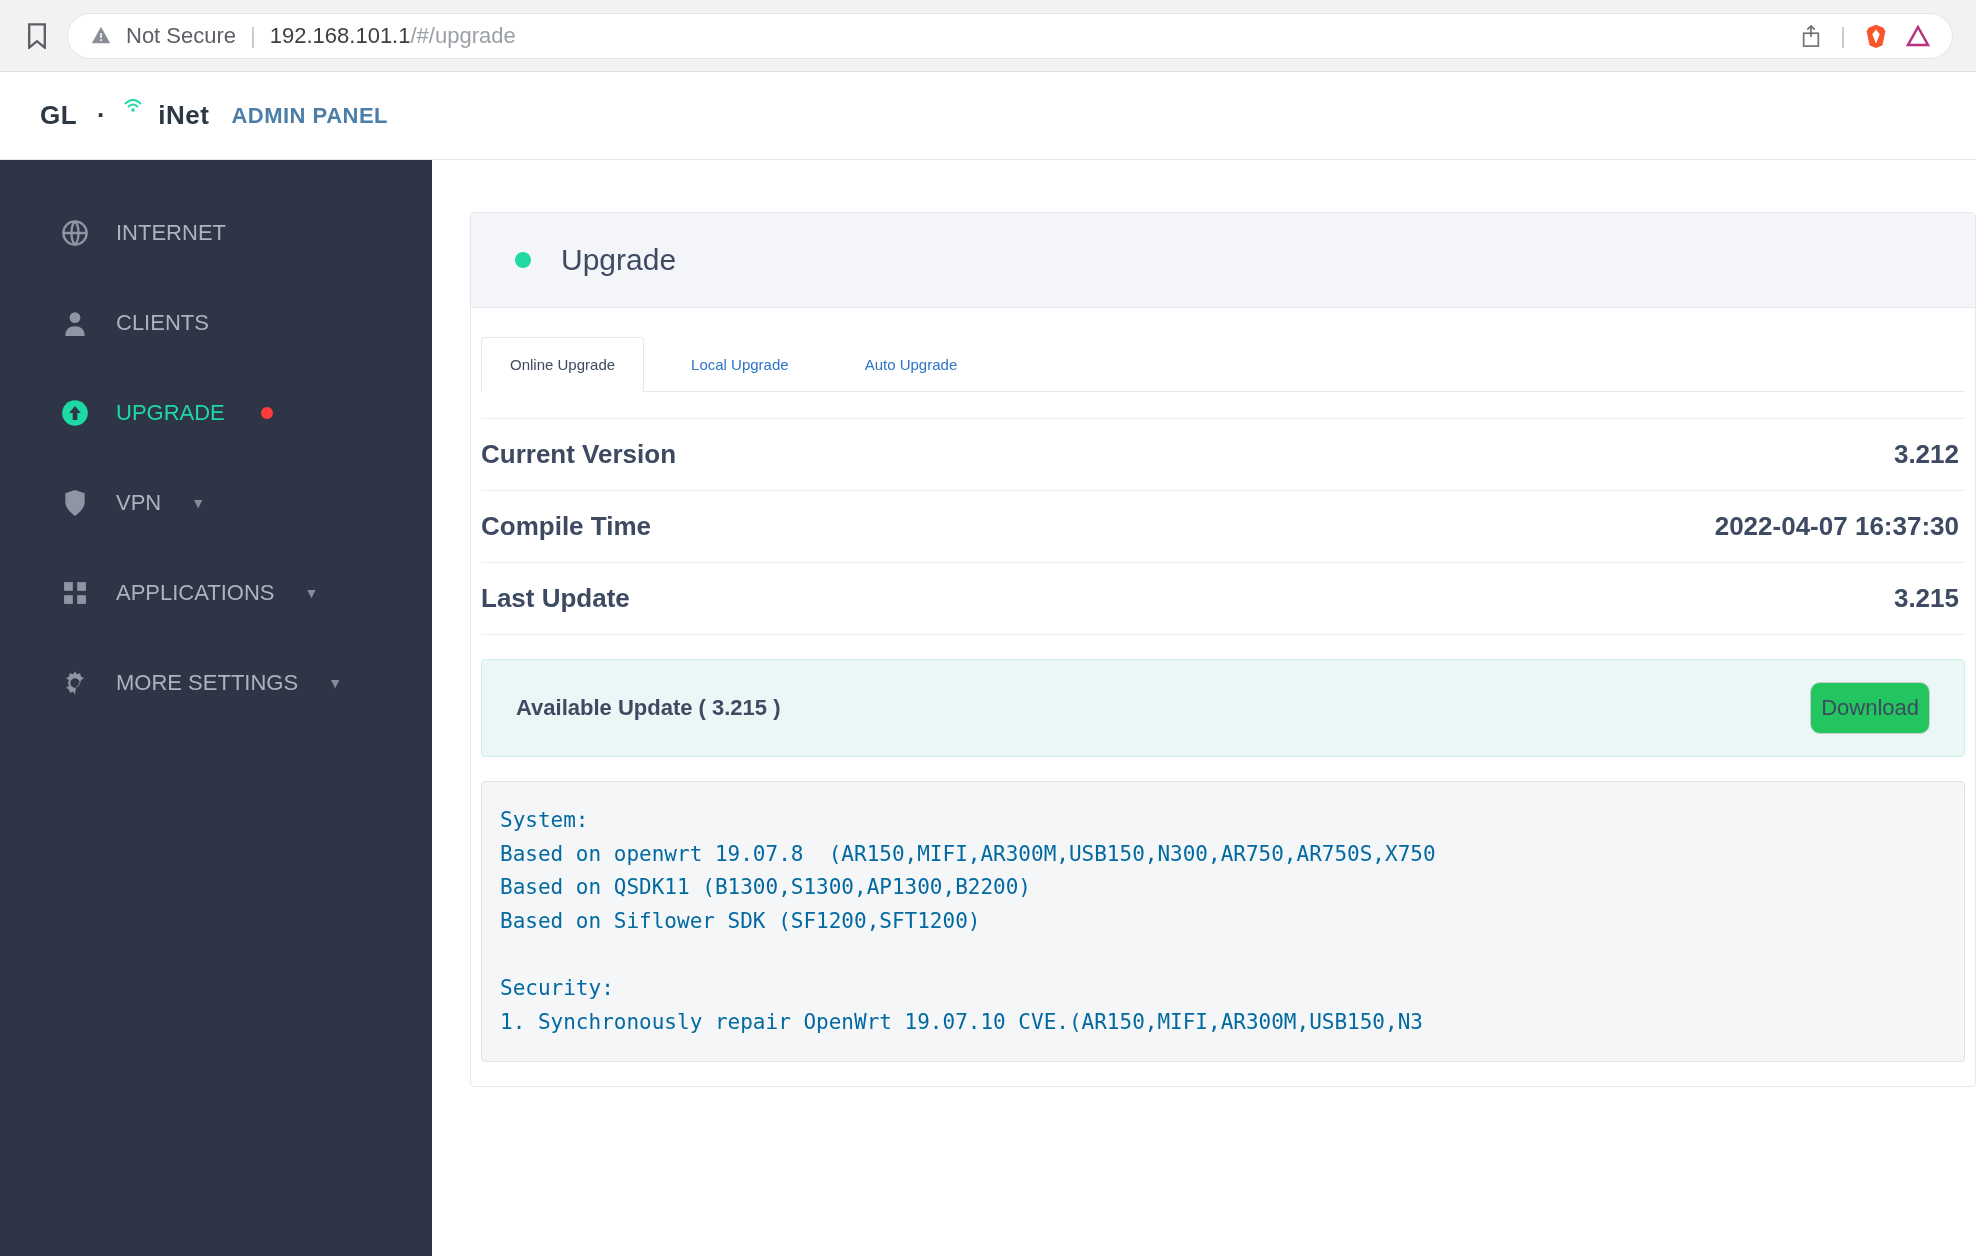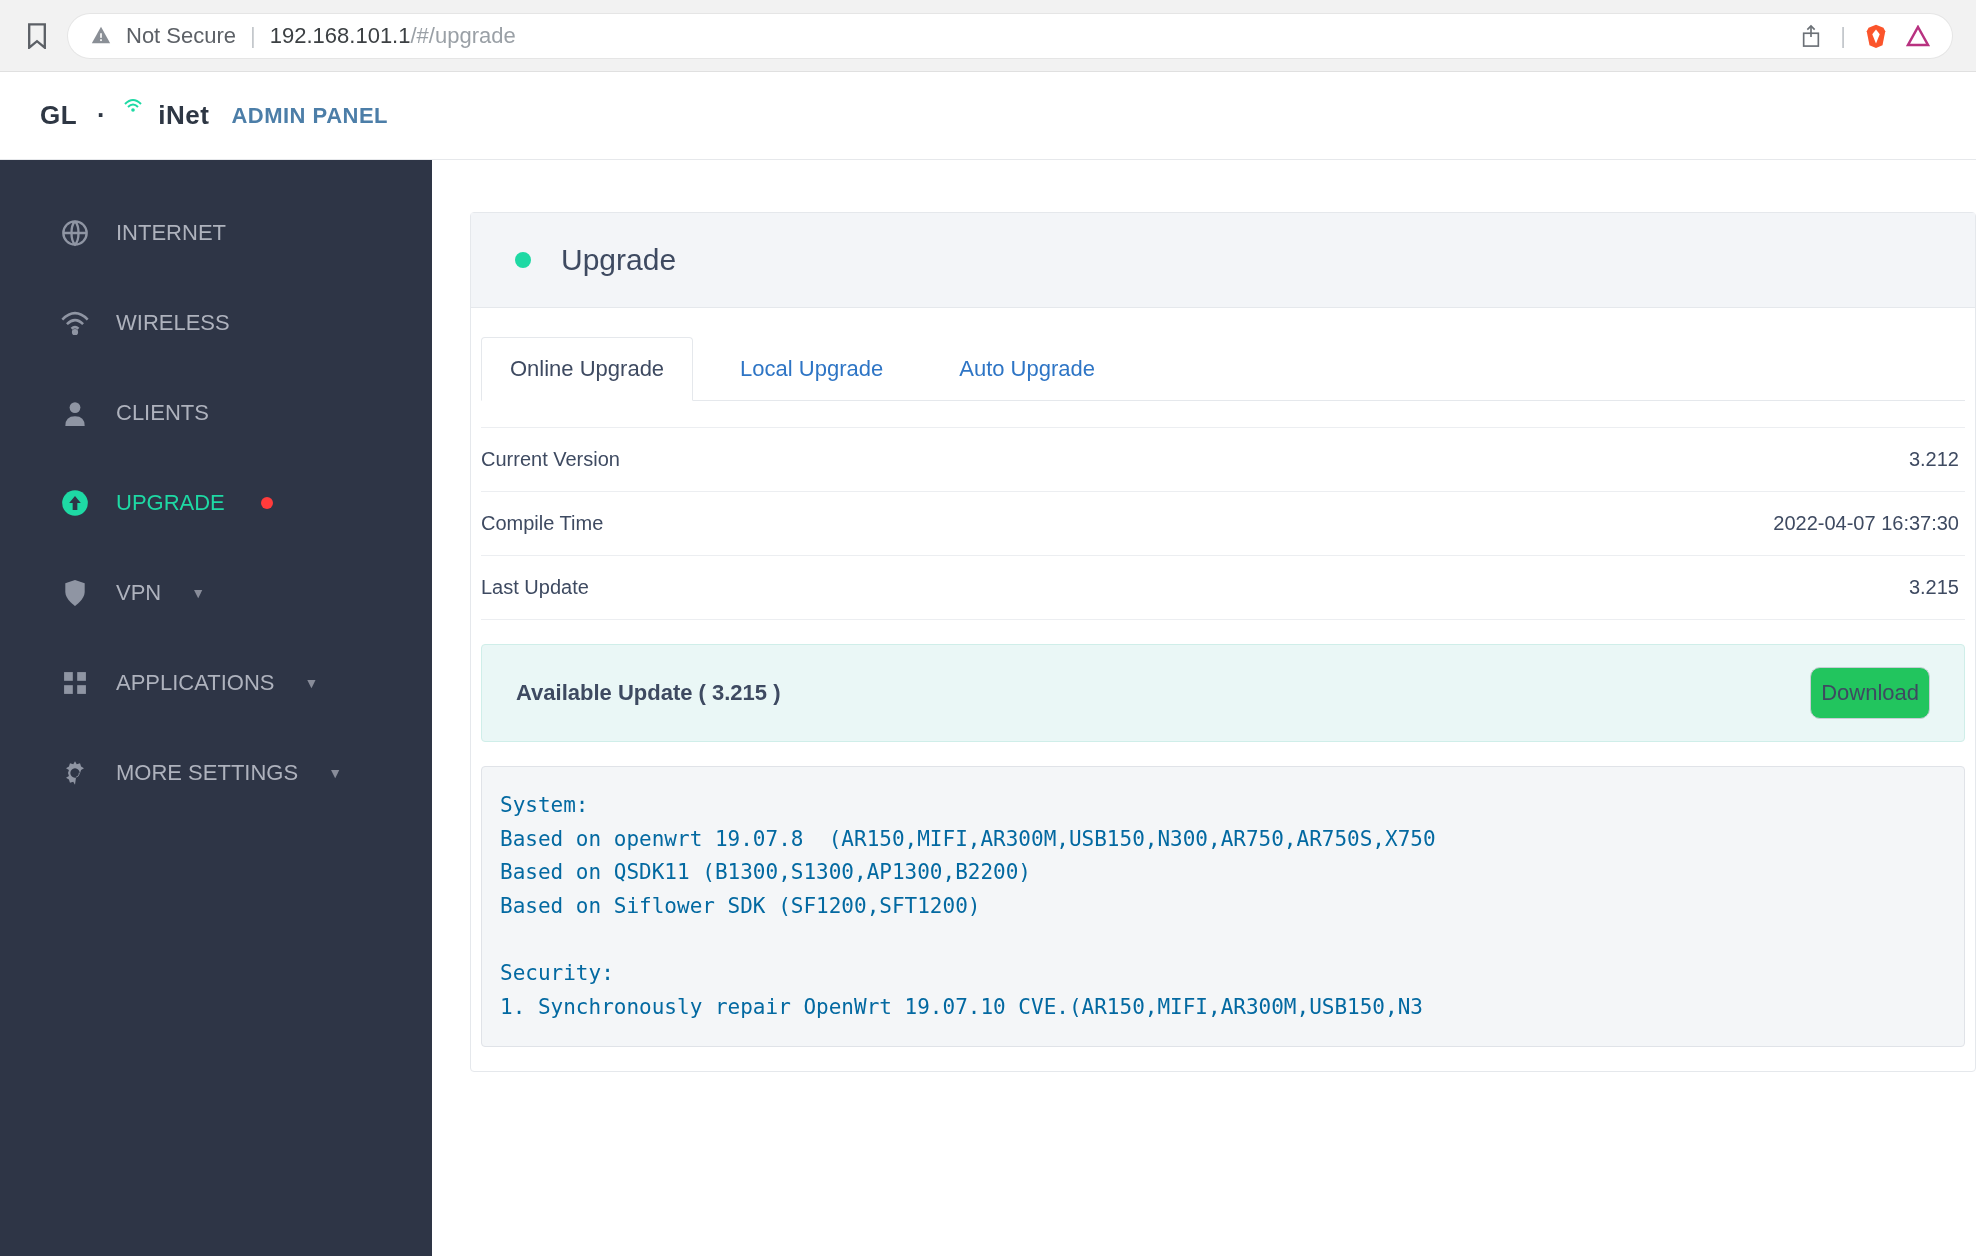--- a/index.html
+++ b/index.html
@@ -109,21 +109,21 @@
     width:16px; height:16px; border-radius:50%; background:#1ED9A4;
   }
   .card-title { font-size:30px; color:#3e4a61; font-weight:500; }
 
   .card-body { padding: 28px 0 24px 10px; }
 
   
   .tabs { display:flex; gap:0; border-bottom:1px solid #e5e8ec; margin-right:10px;}
   .tab {
     padding: 18px 28px;
-    font-size:22px;
+    font-size:15px;
     color:#2e75c5;
     cursor:pointer;
     border:1px solid transparent;
     border-bottom:none;
     position:relative;
     top:1px;
   }
   .tab.active {
     color:#3e4a61;
     border:1px solid #e5e8ec;
@@ -134,22 +134,23 @@
   .tab + .tab { margin-left: 18px; }
 
   
   .info-rows { margin: 26px 0 20px 0; padding-right:10px;}
   .info-row {
     display:flex;
     justify-content:space-between;
     align-items:flex-start;
     padding: 20px 0;
     border-top:1px solid #eceef1;
-    font-size:20px;
+    font-size:26px;
     color:#3e4a61;
+    font-weight:bold;
   }
   .info-row:last-child { border-bottom:1px solid #eceef1; }
   .info-label { color:#3e4a61; }
   .info-value { color:#3e4a61; padding-right: 6px;}
 
   
   .avail-box {
     background:#EAF7F6;
     border:1px solid #cfeee9;
     border-radius:4px;
@@ -259,32 +260,20 @@
           <svg width="28" height="28" viewBox="0 0 24 24" fill="none" stroke="#8f95a3" stroke-width="2">
             <circle cx="12" cy="12" r="10"></circle>
             <path d="M2 12 H22 M12 2 C8 6 8 18 12 22 C16 18 16 6 12 2"></path>
           </svg>
         </span>
     <span>INTERNET</span>
 
   </div>
       <div class="side-item">
     <span class="icon-slot">
-          <svg width="30" height="24" viewBox="0 0 26 20" fill="none" stroke="#8f95a3" stroke-width="2.2">
-            <path d="M2 7 Q13 -4 24 7"></path>
-            <path d="M6 11 Q13 4 20 11"></path>
-            <path d="M10 15 Q13 12 16 15"></path>
-            <circle cx="13" cy="18" r="1.6" fill="#8f95a3"></circle>
-          </svg>
-        </span>
-    <span>WIRELESS</span>
-
-  </div>
-      <div class="side-item">
-    <span class="icon-slot">
           <svg width="26" height="28" viewBox="0 0 24 26" fill="#8f95a3">
             <circle cx="12" cy="8" r="5"></circle>
             <path d="M3 25 Q3 16 12 16 Q21 16 21 25 Z"></path>
           </svg>
         </span>
     <span>CLIENTS</span>
 
   </div>
       <div class="side-item active">
     <span class="icon-slot">

